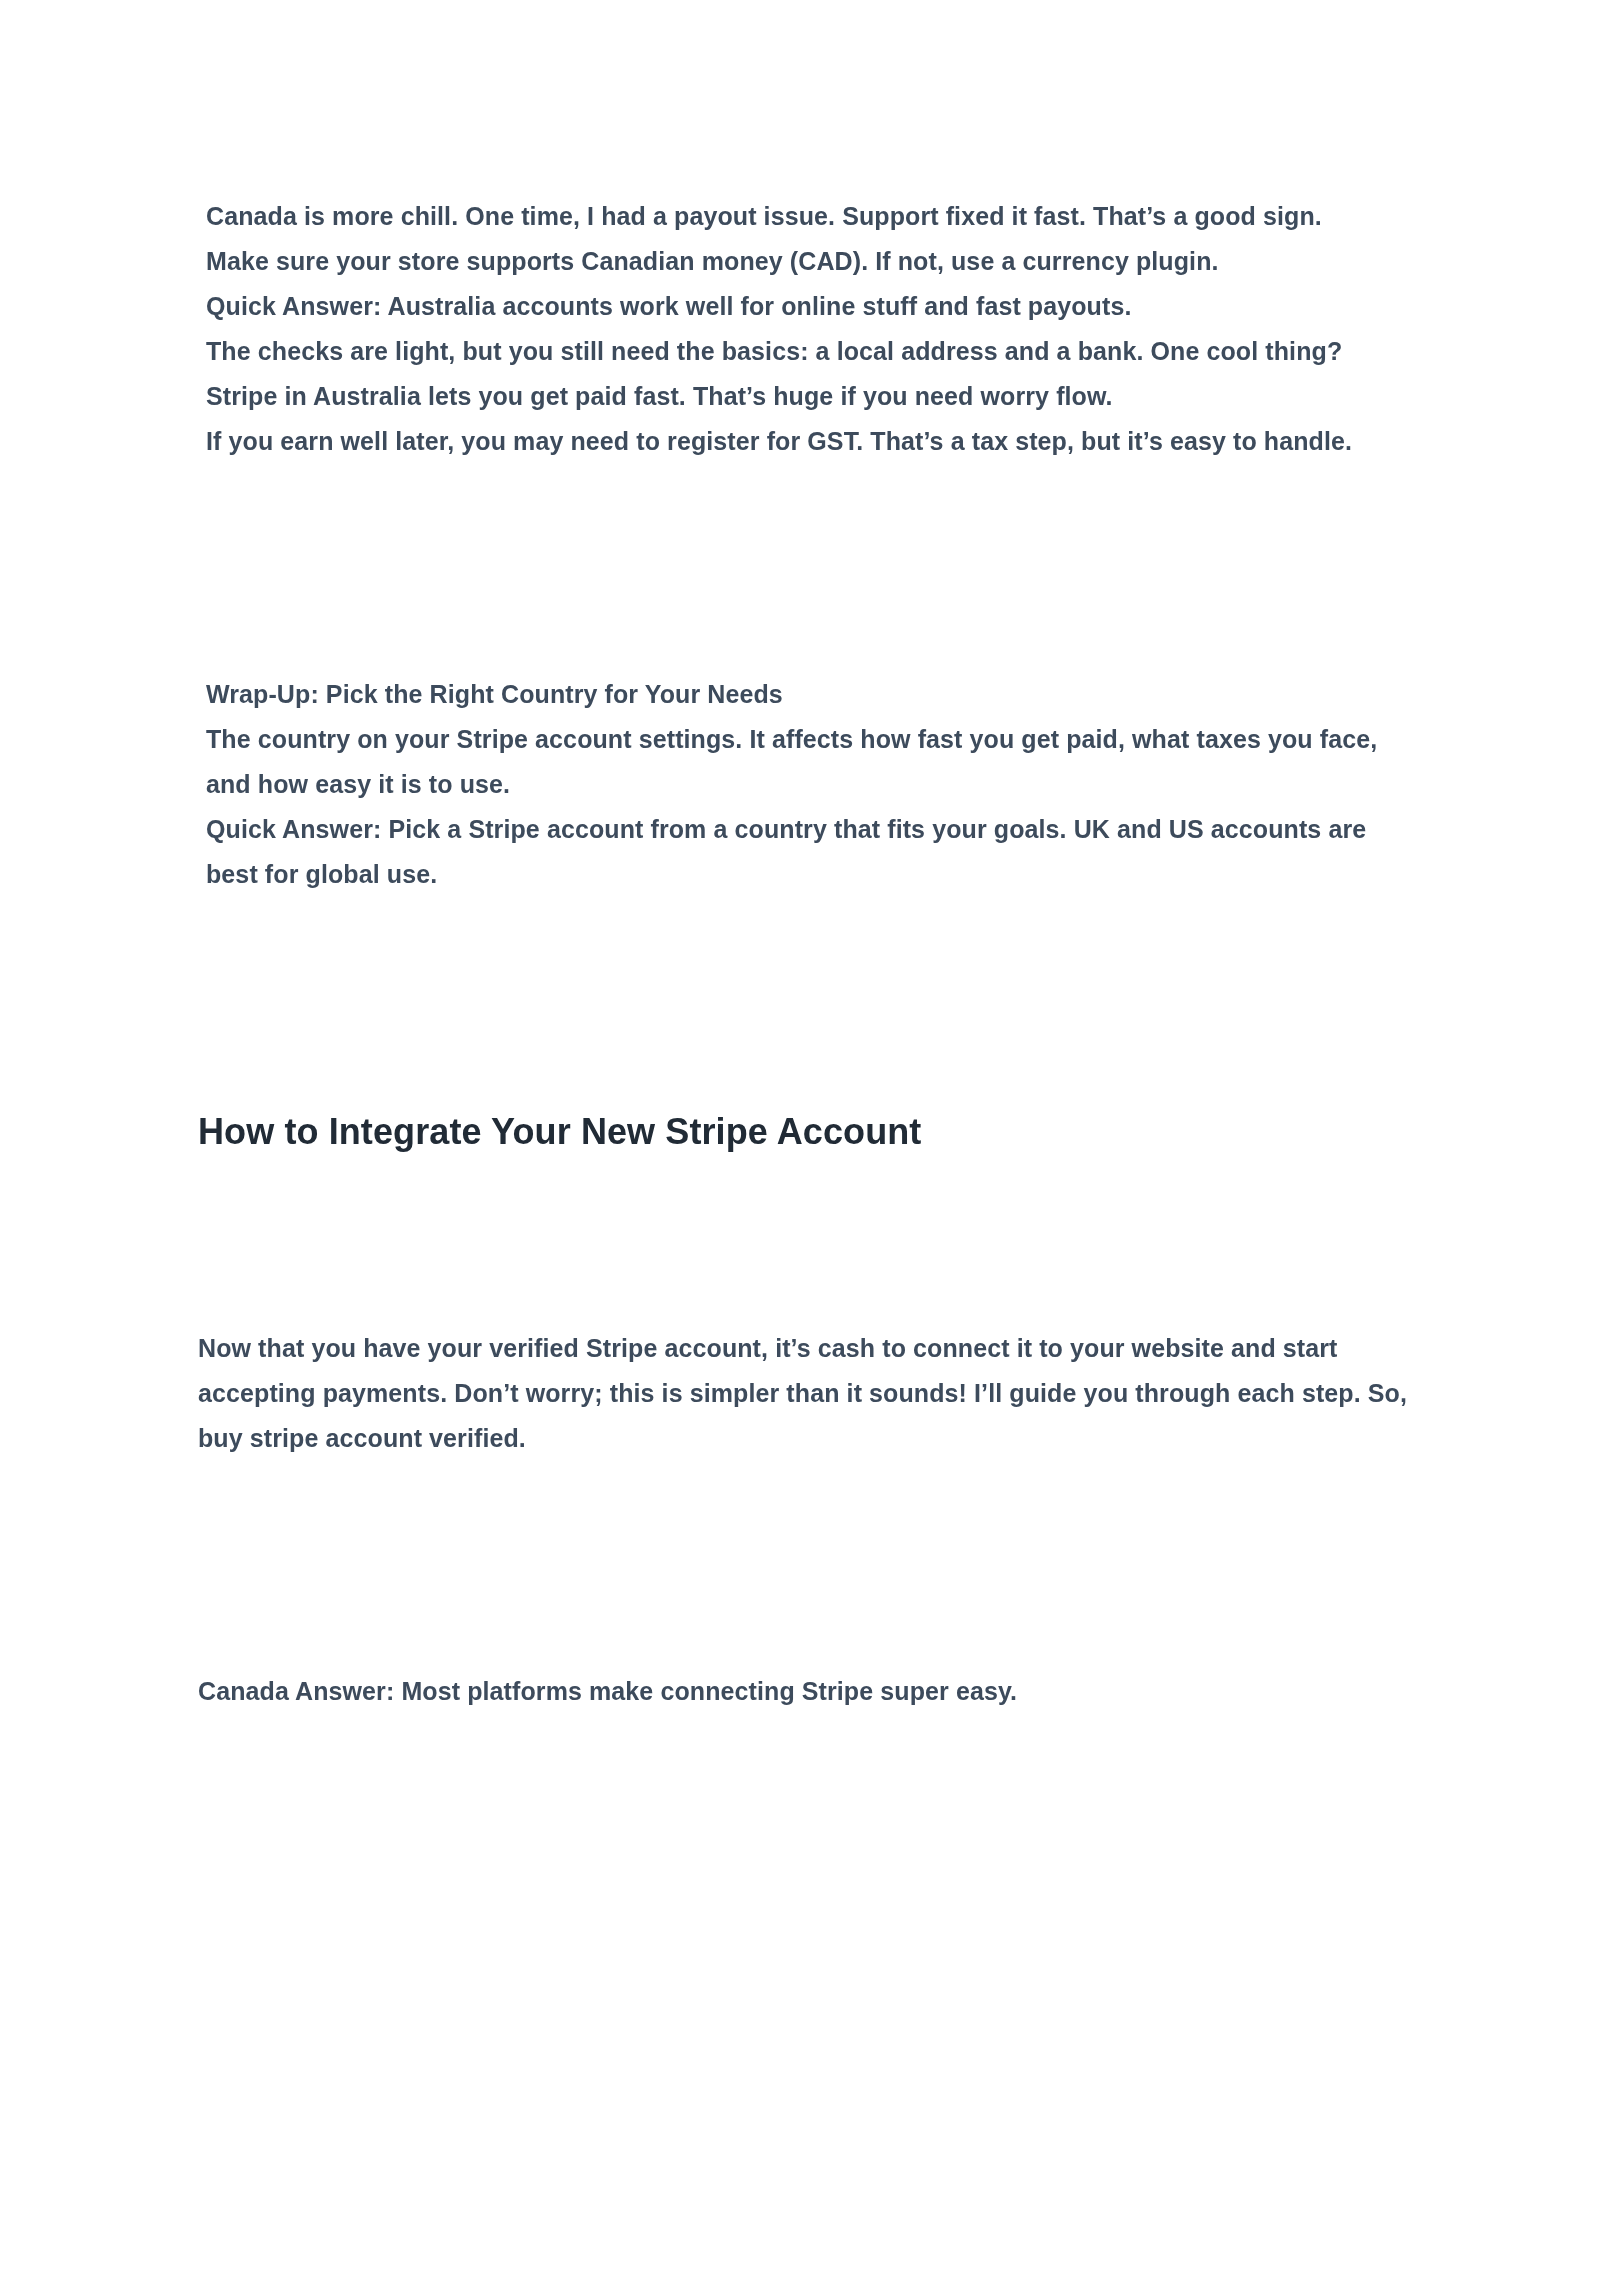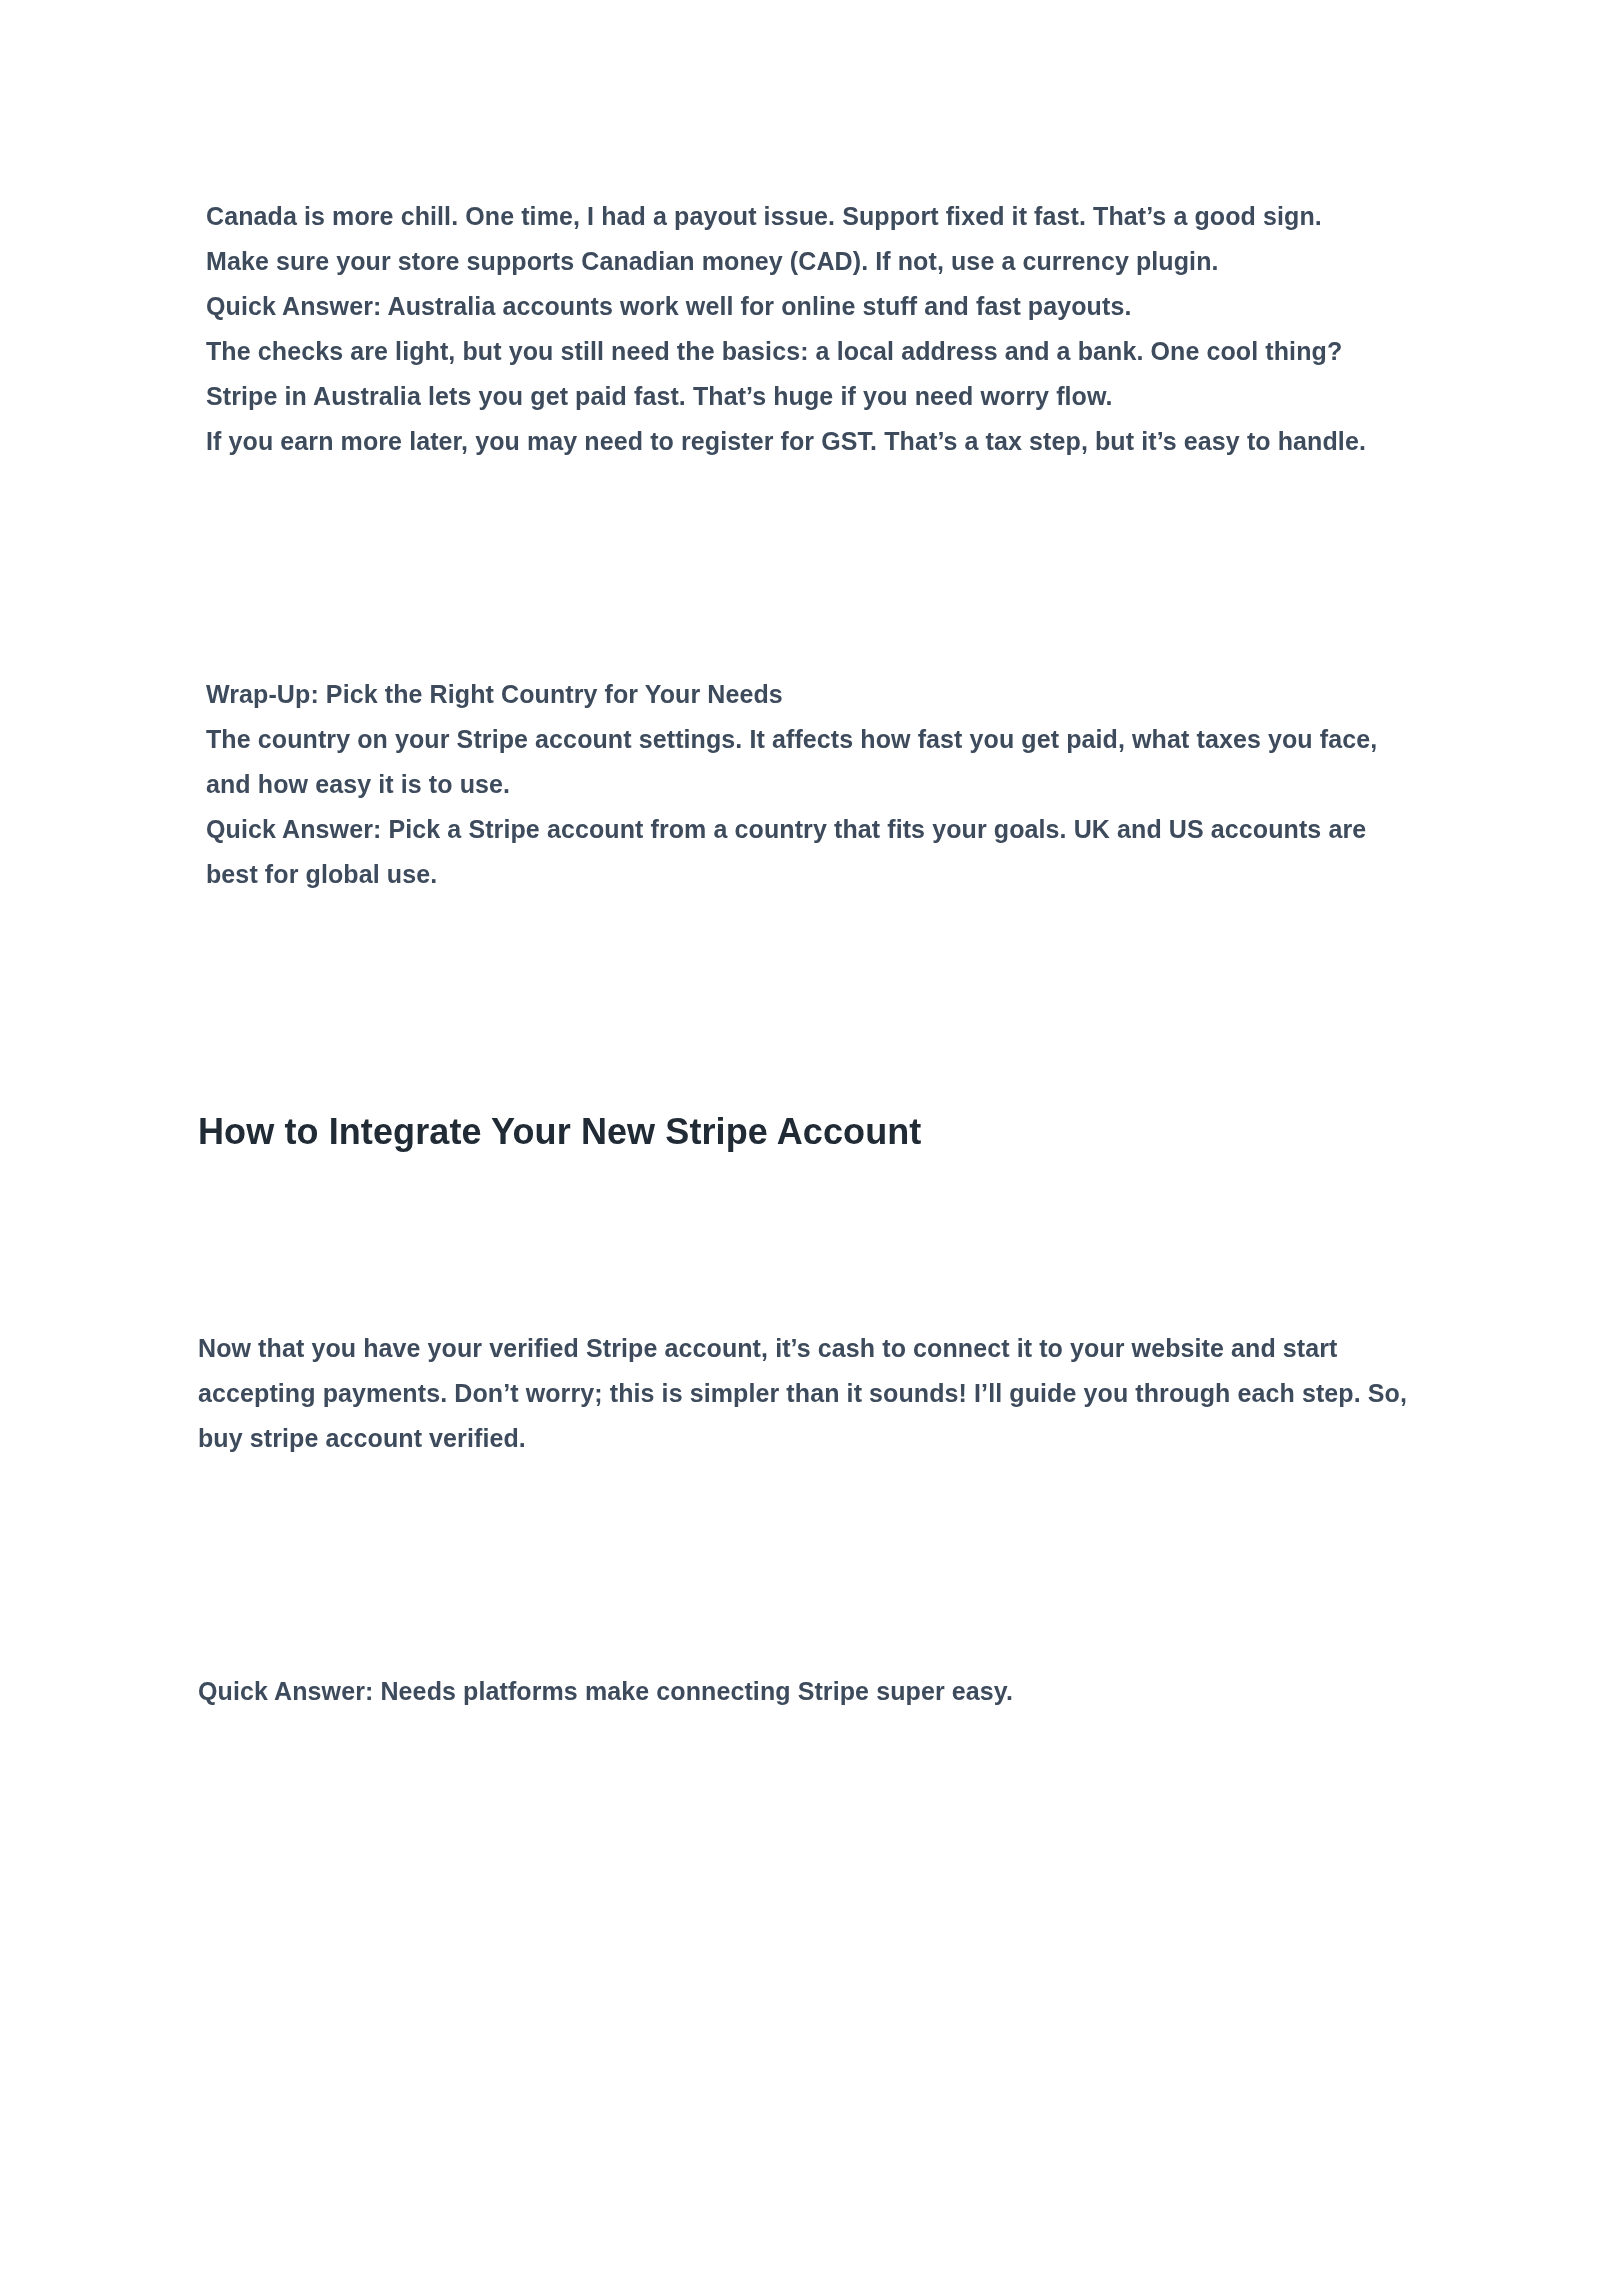--- a/index.html
+++ b/index.html
@@ -50,36 +50,36 @@
 <body>
 
 <div class="page">
   <div class="content">
 
     <div class="section">
       <p class="body-text">Canada is more chill. One time, I had a payout issue. Support fixed it fast. That’s a good sign.</p>
       <p class="body-text">Make sure your store supports Canadian money (CAD). If not, use a currency plugin.</p>
       <p class="body-text">Quick Answer: Australia accounts work well for online stuff and fast payouts.</p>
       <p class="body-text">The checks are light, but you still need the basics: a local address and a bank. One cool thing? Stripe in Australia lets you get paid fast. That’s huge if you need worry flow.</p>
-      <p class="body-text">If you earn more later, you may need to register for GST. That’s a tax step, but it’s easy to handle.</p>
+      <p class="body-text">If you earn well later, you may need to register for GST. That’s a tax step, but it’s easy to handle.</p>
     </div>
 
     <div class="section">
       <h3 class="sub-heading">Wrap-Up: Pick the Right Country for Your Needs</h3>
       <p class="body-text">The country on your Stripe account settings. It affects how fast you get paid, what taxes you face, and how easy it is to use.</p>
       <p class="body-text">Quick Answer: Pick a Stripe account from a country that fits your goals. UK and US accounts are best for global use.</p>
     </div>
 
     <div>
       <h2 class="article-title">How to Integrate Your New Stripe Account</h2>
 
       <div class="intro-block">
         <p class="body-text">Now that you have your verified Stripe account, it’s cash to connect it to your website and start accepting payments. Don’t worry; this is simpler than it sounds! I’ll guide you through each step. So, buy stripe account verified.</p>
       </div>
 
       <div class="platform-block">
-        <p class="body-text">Quick Answer: Needs platforms make connecting Stripe super easy.</p>
+        <p class="body-text">Canada Answer: Most platforms make connecting Stripe super easy.</p>
       </div>
     </div>
 
   </div>
 </div>
 
 
 </body></html>

